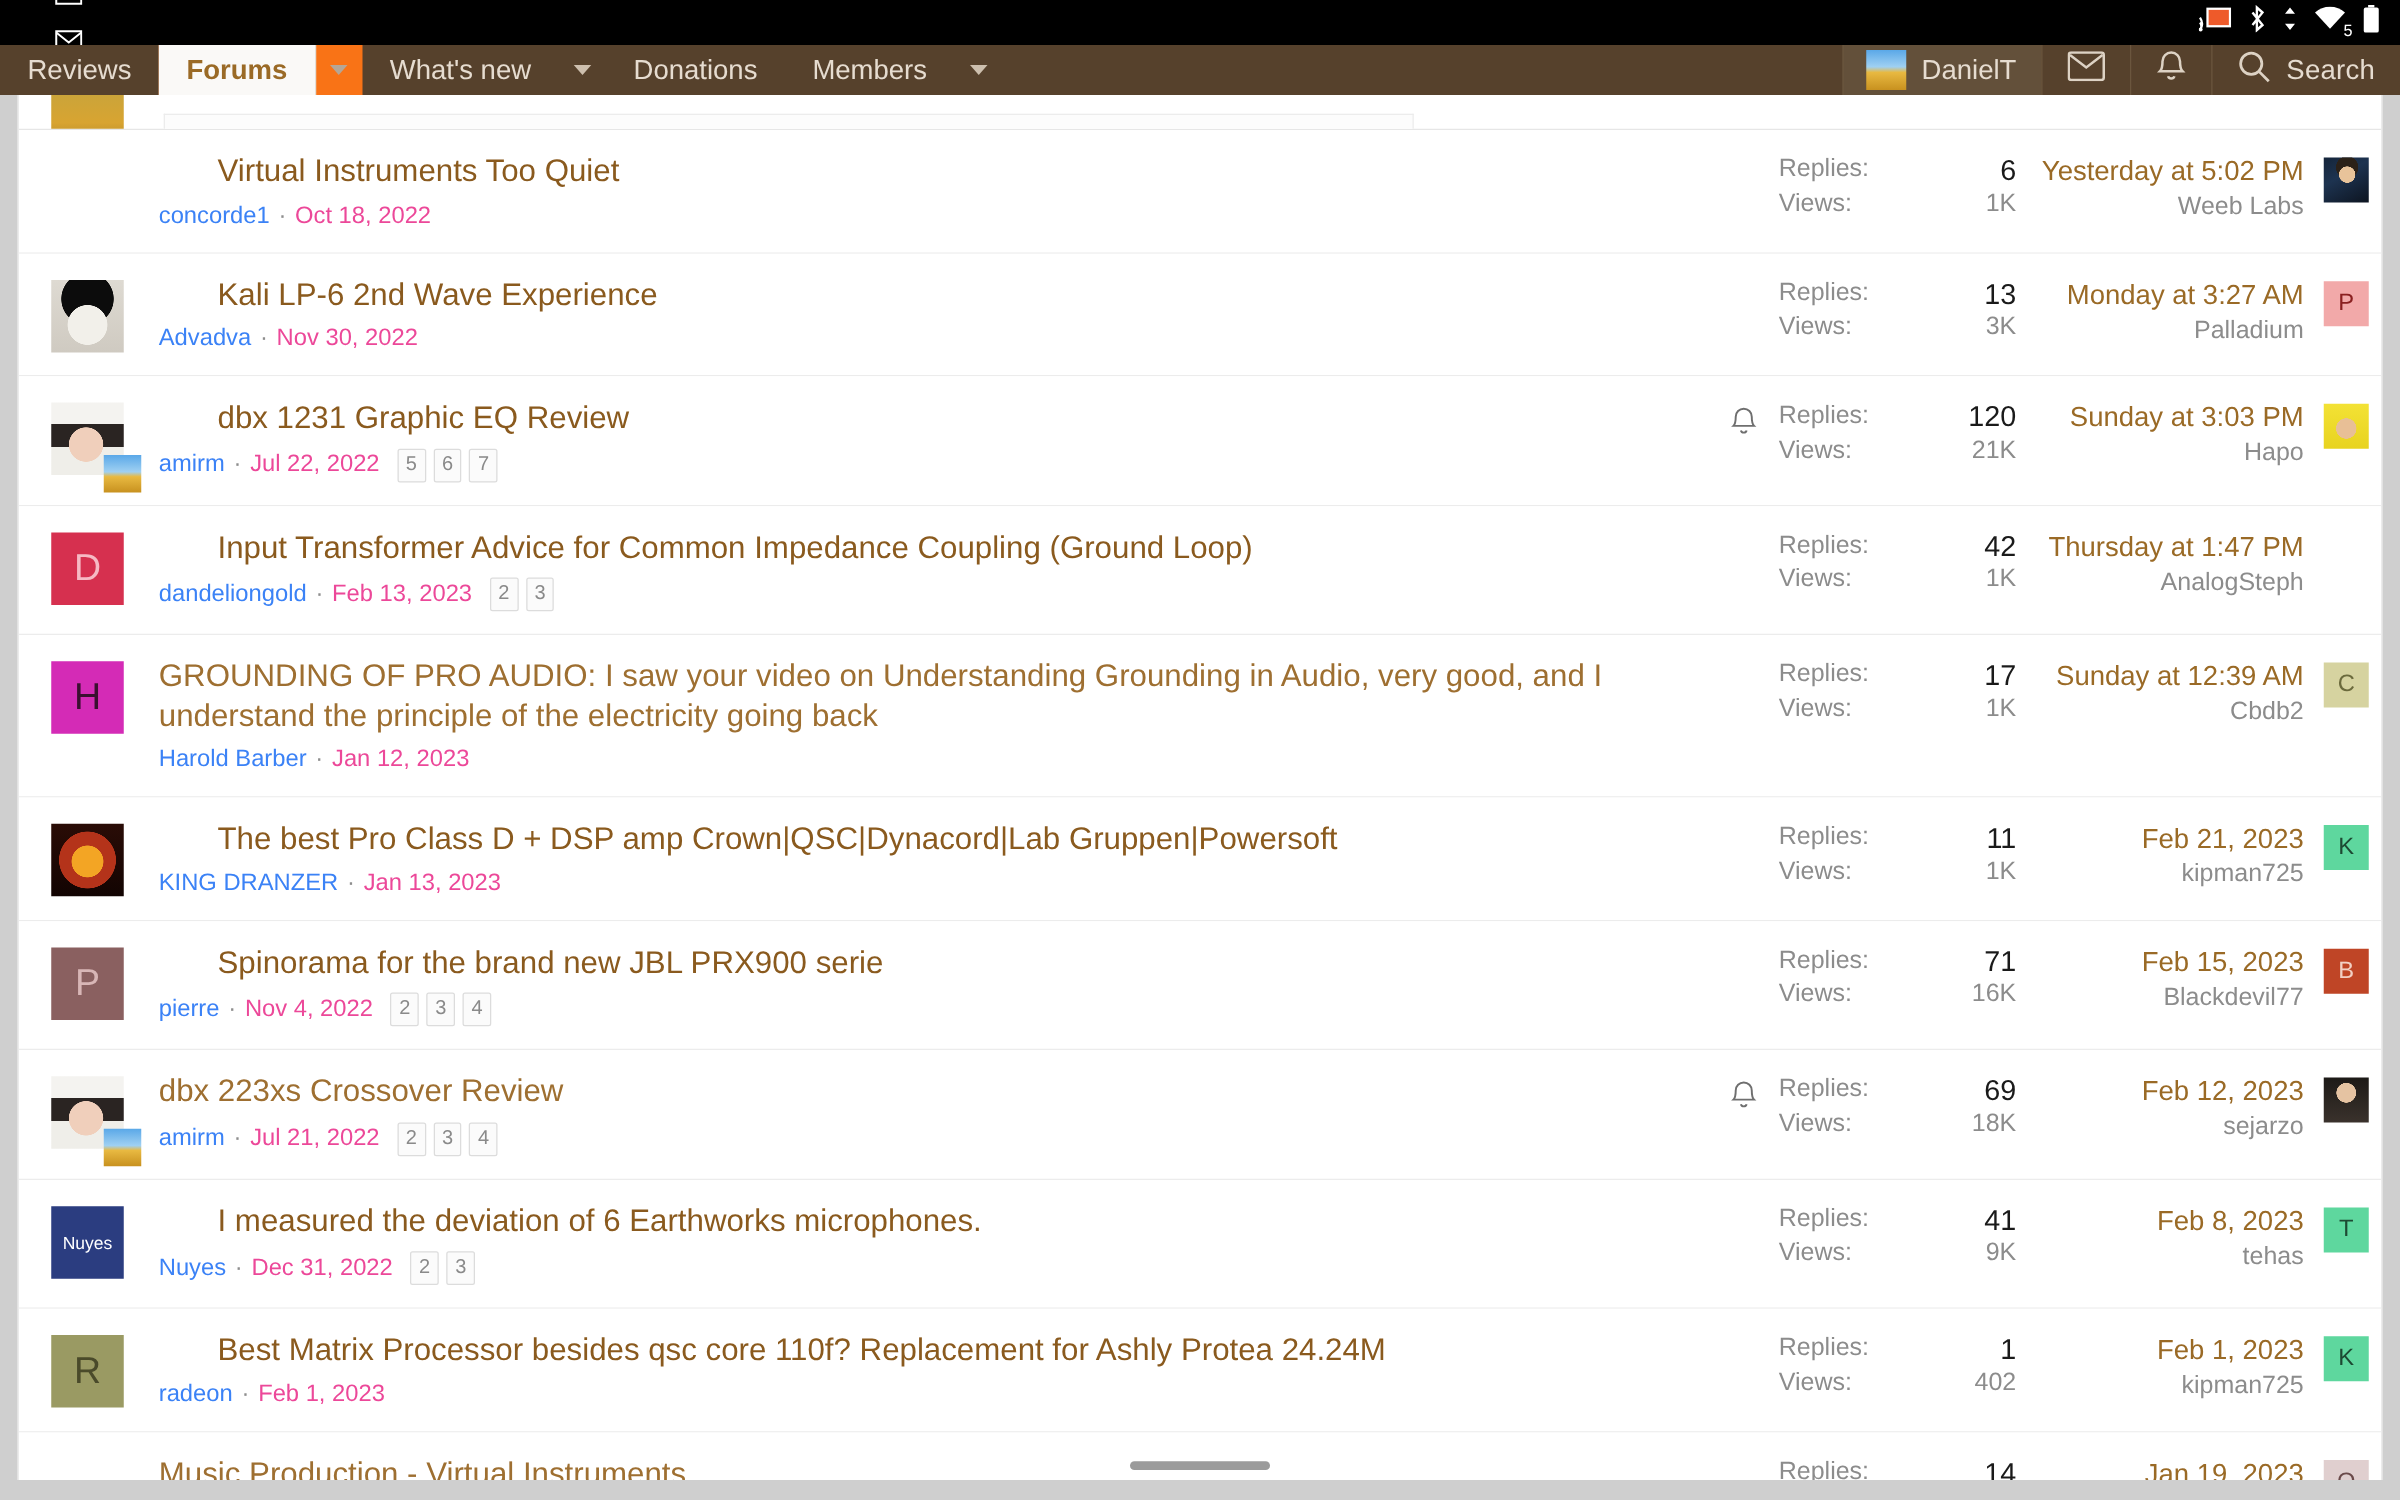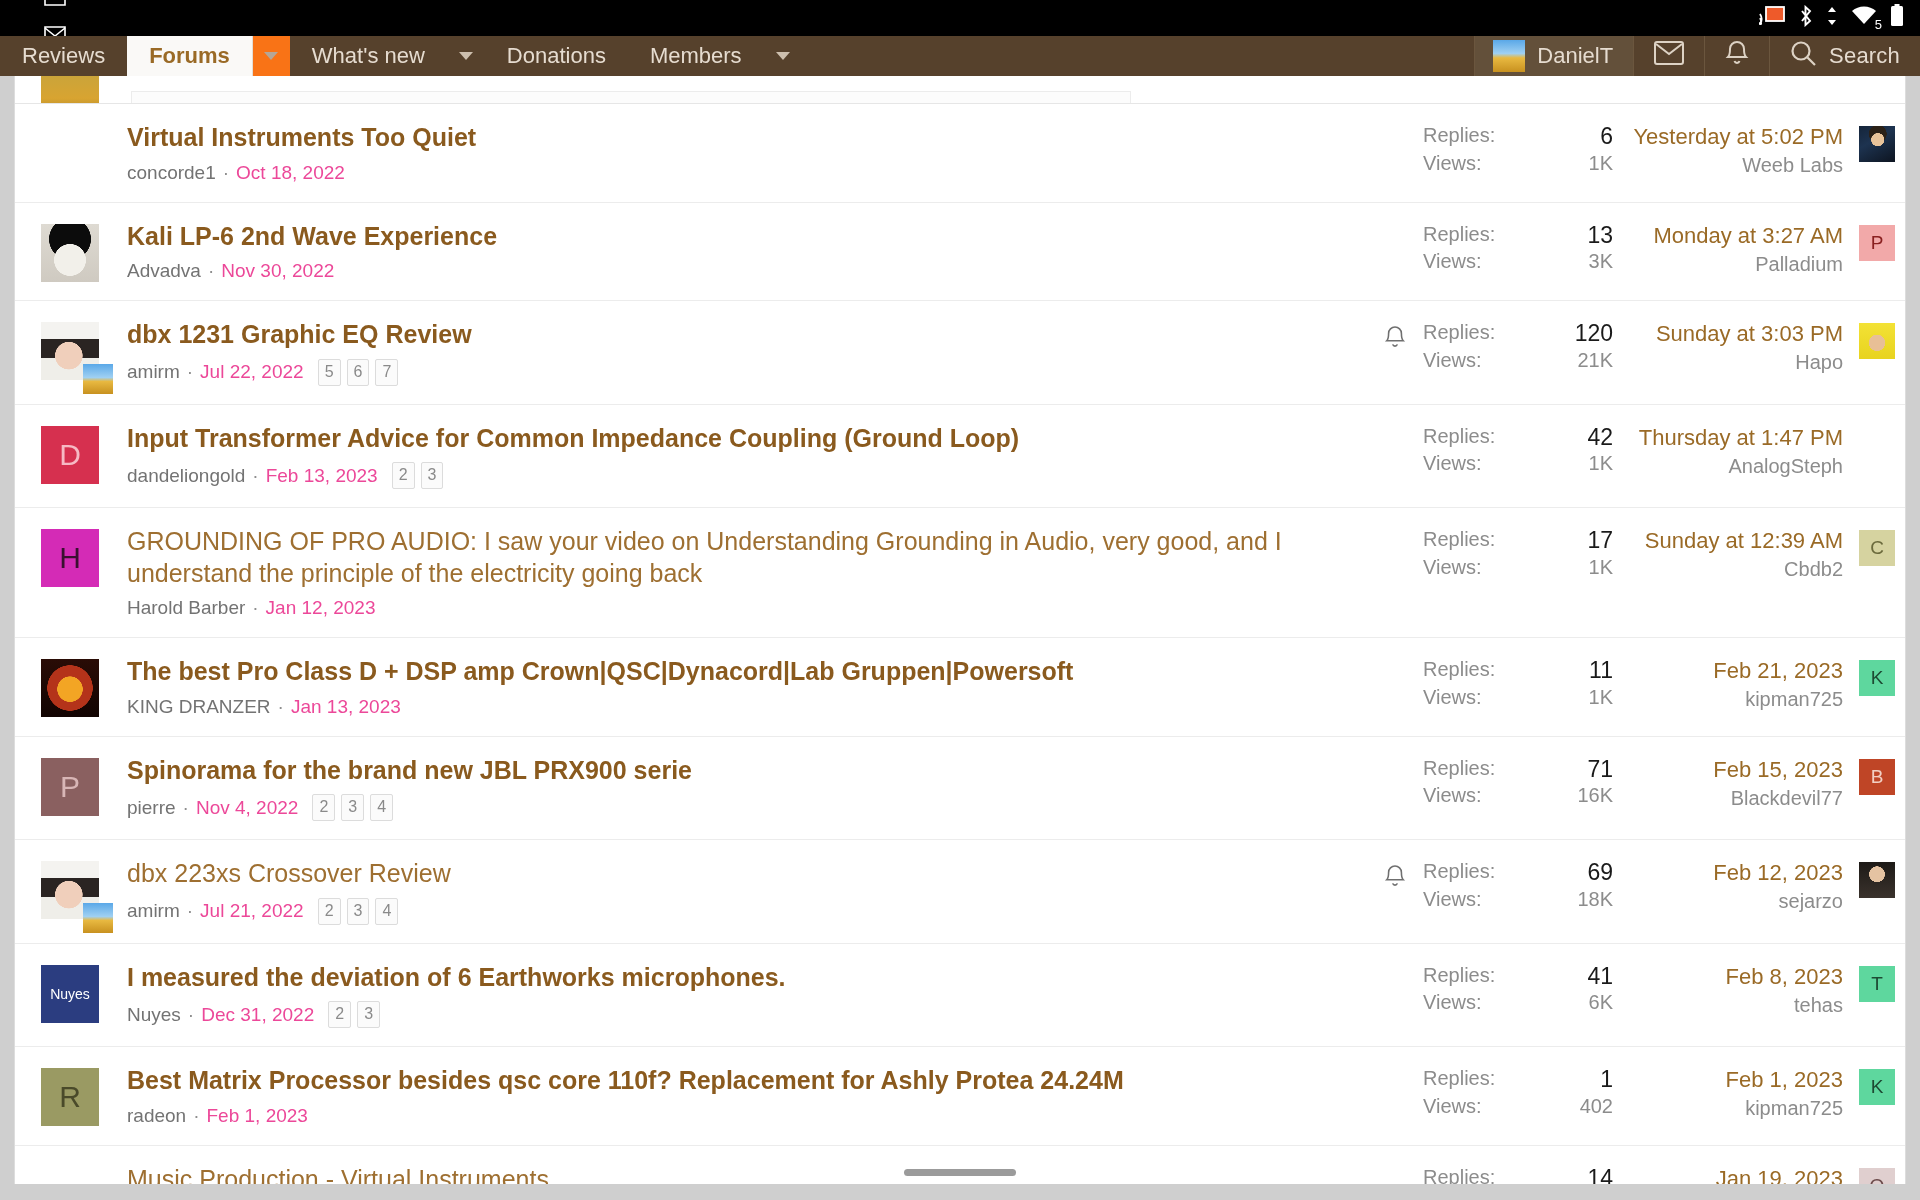--- a/index.html
+++ b/index.html
@@ -140,29 +140,29 @@
     background: linear-gradient(#5aa8e8 0%, #9fd0f2 45%, #e8b941 58%, #c8911f 100%);
   }
 
   .main { flex: 1; padding-left: 28px; min-width: 0; }
   .title {
     color: #8a5a1e;
     font-size: 25px;
     line-height: 1.26;
     cursor: pointer;
   }
-  .title.bold { font-weight: bold; }
+  .title.bold { font-weight: normal; margin-left: 47px; }
   .title.read { color: #9e6f31; font-weight: normal; }
   .meta {
     margin-top: 8px;
     font-size: 19px;
     color: #8e8e8e;
     display: flex; align-items: center; flex-wrap: wrap;
   }
-  .meta .author { color: #737373; cursor: pointer; }
+  .meta .author { color: #3b82f6; cursor: pointer; }
   .meta .dot { margin: 0 7px; }
   .meta .date { color: #ec4899; }
   .pages { display: inline-flex; gap: 6px; margin-left: 14px; }
   .pg {
     border: 1px solid #dcdcdc;
     background: #fbfbfb;
     color: #8a8a8a;
     font-size: 16px;
     line-height: 1;
     padding: 4px 6px 5px;
@@ -657,21 +657,21 @@
             </div>
           </div>
           <div class="bell"></div>
           <div class="stats">
             <div class="line">
               <span class="lbl">Replies:</span>
               <span class="val-r">41</span>
             </div>
             <div class="line views">
               <span class="lbl">Views:</span>
-              <span class="val-v">6K</span>
+              <span class="val-v">9K</span>
             </div>
           </div>
           <div class="last">
             <div class="when">Feb 8, 2023</div>
             <div class="who">tehas</div>
           </div>
           <div class="lastav " style="background: rgb(94, 215, 158); color: rgb(29, 74, 51);">T</div>
         </div>
         <div class="row">
           <div class="av " style="background: rgb(154, 154, 99); color: rgb(74, 74, 42);">R</div>

